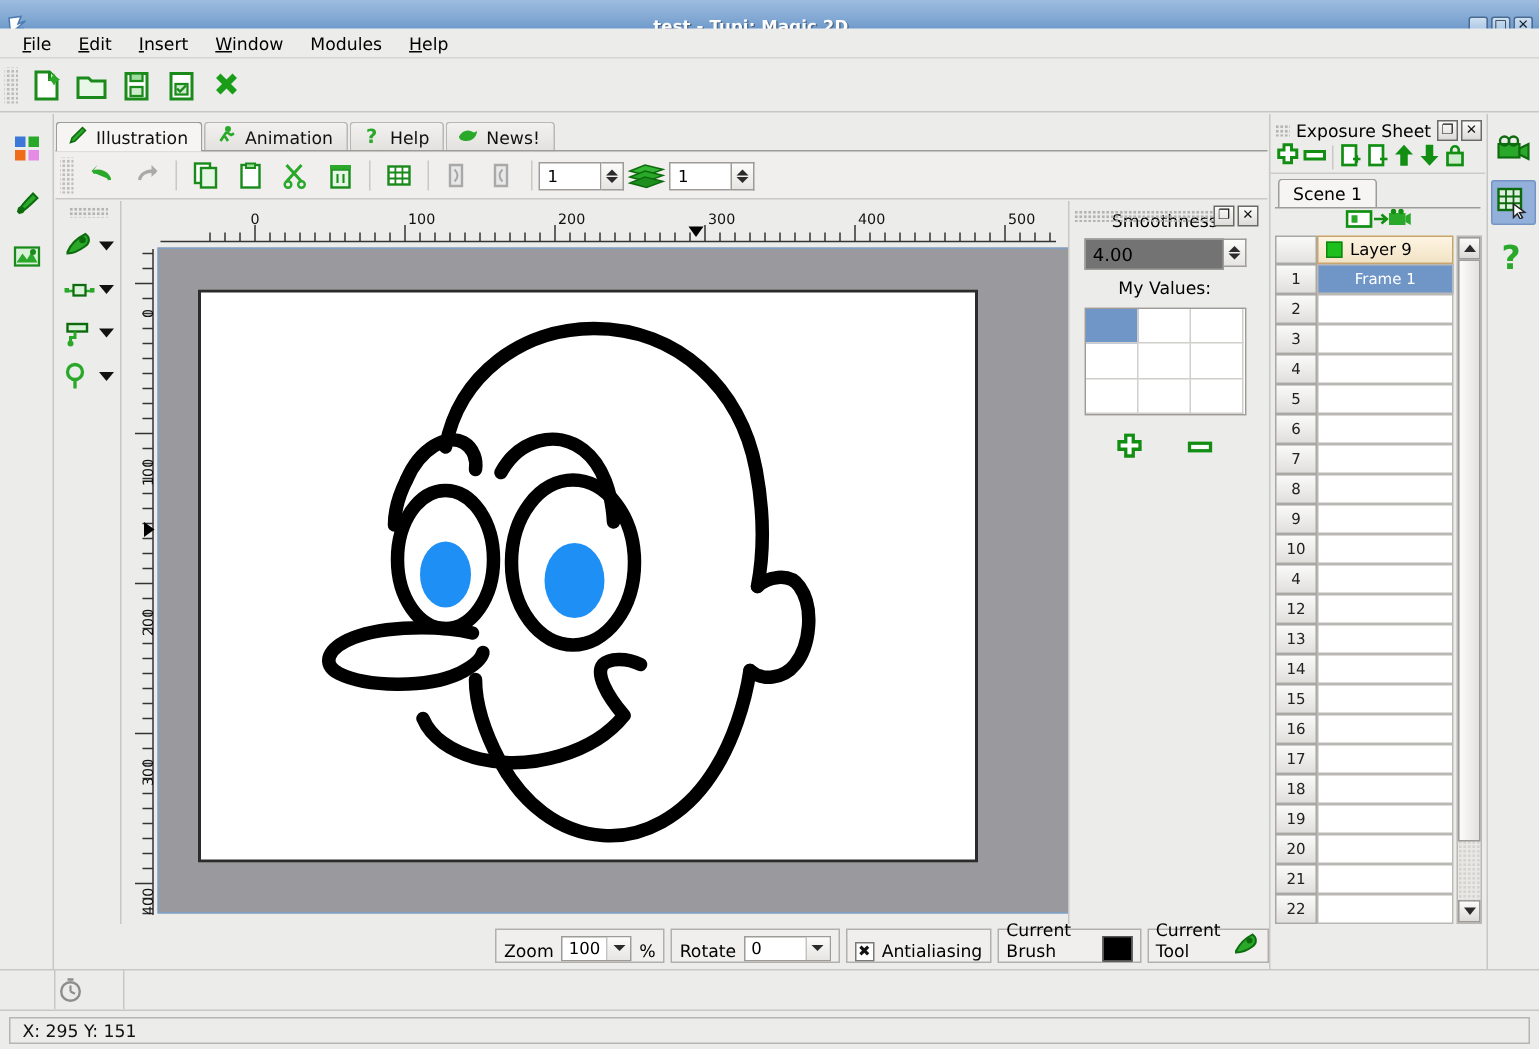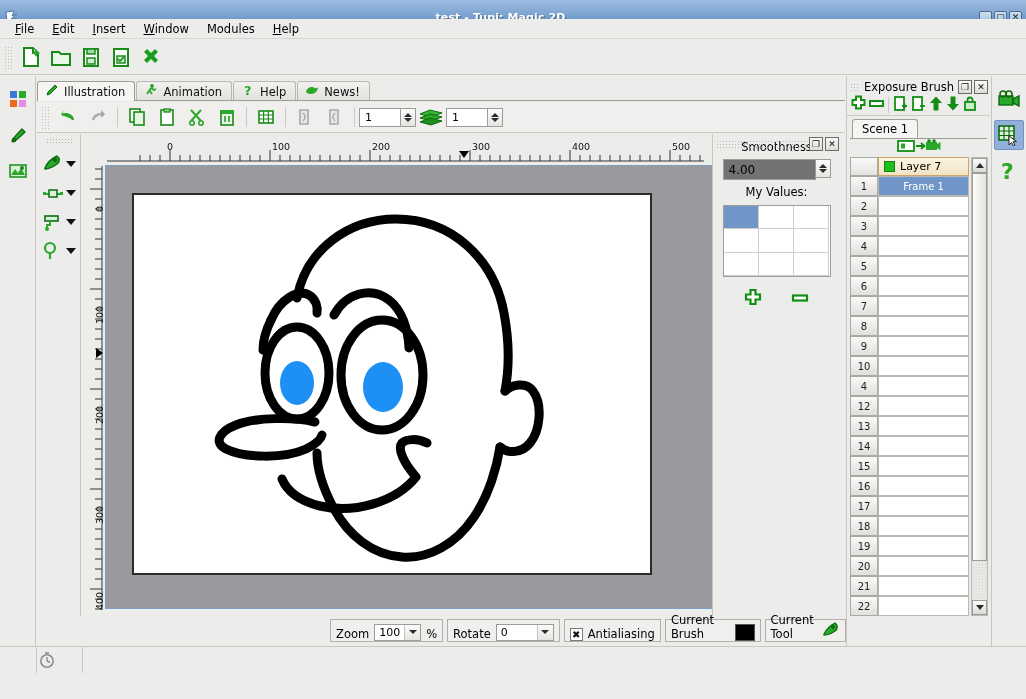--- a/index.html
+++ b/index.html
@@ -682,21 +682,21 @@
         <svg width="18" height="18" viewBox="0 0 18 18">
           <rect x="2" y="6.5" width="14" height="5" fill="#fff" stroke="#128f12" stroke-width="2.2"></rect>
         </svg>
       </div>
     </div>
   </div>
 
   <div class="expanel">
     <div class="ex-hdr">
       <div style="width:10px;height:8px;margin-left:3px;background-image:radial-gradient(#b5b4b0 40%,transparent 41%);background-size:3px 3px;"></div>
-      <div class="ex-title">Exposure Brush</div>
+      <div class="ex-title">Exposure Sheet</div>
       <div class="pbtn">❐</div>
       <div class="pbtn">✕</div>
     </div>
 
     <div class="ex-toolbar">
       <div>
         <svg width="17" height="17" viewBox="0 0 17 17">
             <path d="M6 1.5 h5 v3.5 h3.5 v5 h-3.5 v3.5 h-5 v-3.5 h-3.5 v-5 h3.5 z" fill="#fff" stroke="#128f12" stroke-width="2"></path>
           </svg>
       </div>
@@ -754,21 +754,21 @@
         </svg>
       </div>
     </div>
 
     <div class="ex-table">
       <div class="ex-cols">
         <div class="ex-headrow">
           <div class="ex-corner"></div>
           <div class="ex-layerhd">
             <span class="lcolor" style="background: rgb(28, 192, 28);"></span>
-            <span>Layer 7</span>
+            <span>Layer 9</span>
           </div>
         </div>
         <div id="frame-rows">
             <div class="ex-row">
               <div class="ex-num">1</div>
               <div class="ex-cell sel">Frame 1</div>
             </div>
             <div class="ex-row">
               <div class="ex-num">2</div>
               <div class="ex-cell"></div>
@@ -935,14 +935,17 @@
       <svg width="18" height="18" viewBox="0 0 18 18">
         <circle cx="9" cy="10" r="6.2" fill="none" stroke="#8d8d8d" stroke-width="1.6"></circle>
         <path d="M9 10 L9 6 M9 10 L12 11.5" stroke="#8d8d8d" stroke-width="1.4"></path>
         <path d="M7 2 h4" stroke="#8d8d8d" stroke-width="1.6"></path>
       </svg>
     </div>
   </div>
   <div class="vsep"></div>
   <div class="vsep2"></div>
 
+  <div class="statline">
+    <div class="statfield">X: 295 Y: 151</div>
+  </div>
 
 </div>
 
 </body></html>

